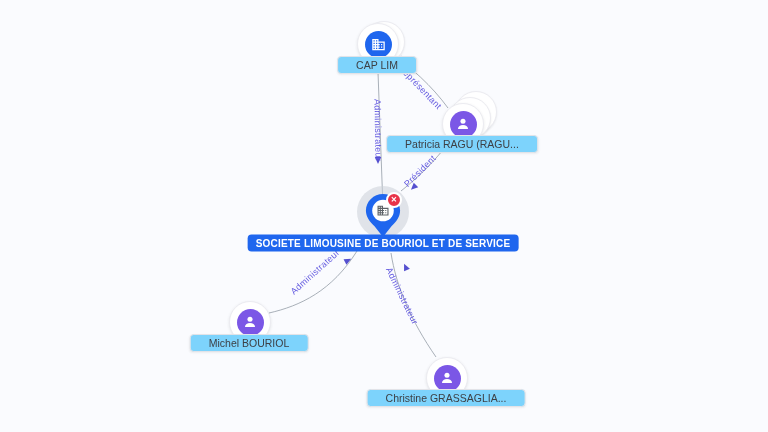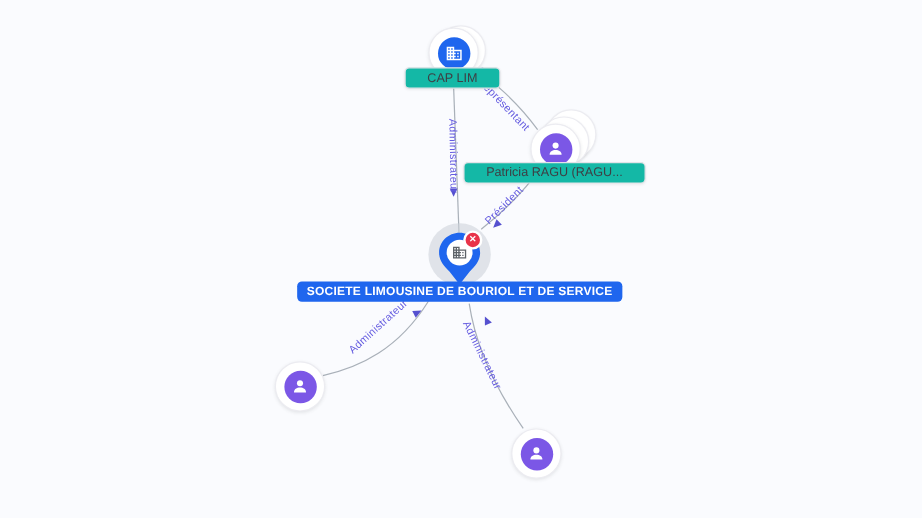--- a/index.html
+++ b/index.html
@@ -22,21 +22,21 @@
   .inner-circle.purple{background:#7b57e6;}
   .inner-circle svg{display:block;}
 
   .pin{position:absolute;z-index:5;}
   .badge{position:absolute;width:12px;height:12px;border-radius:50%;
         background:#e83349;border:2px solid #fff;color:#fff;
         display:flex;align-items:center;justify-content:center;
         font-size:7.5px;font-weight:bold;line-height:1;z-index:6;cursor:pointer;}
 
   .pill{position:absolute;transform:translate(-50%,-50%);white-space:nowrap;
-        background:#14b8a6;border:1px solid #e2e3e8;border-radius:4px;
+        background:#7dd3fc;border:1px solid #e2e3e8;border-radius:4px;
         padding:2px 18px;font-size:10.5px;color:#3d4045;
         box-shadow:0 1px 2px rgba(60,64,67,0.08);z-index:7;}
   .pill-primary{position:absolute;transform:translate(-50%,-50%);white-space:nowrap;
         background:#1f66ee;border-radius:4px;padding:3px 8px;
         font-size:10px;font-weight:600;letter-spacing:0.2px;color:#fff;z-index:7;}
 
   .edge-label{position:absolute;transform:translate(-50%,-50%) rotate(var(--r,0deg));
         white-space:nowrap;font-size:9px;color:#655ce0;z-index:2;letter-spacing:0.3px;}
 </style>
 </head>
@@ -103,23 +103,25 @@
   <div class="pill-primary" style="left:383px;top:243px;">SOCIETE LIMOUSINE DE BOURIOL ET DE SERVICE</div>
 
   <div class="node-circle" style="left:229px;top:301px;">
     <span class="inner-circle purple">
       <svg width="16" height="16" viewBox="0 0 24 24" fill="#fff">
           <circle cx="12" cy="8" r="3.8"></circle>
           <path d="M4.5 19.2c0-3.6 3.4-5.7 7.5-5.7s7.5 2.1 7.5 5.7v.3h-15z"></path>
         </svg>
     </span>
   </div>
+  <div class="pill" style="left:249px;top:343px;">Michel BOURIOL</div>
 
   <div class="node-circle" style="left:426px;top:357px;">
     <span class="inner-circle purple">
       <svg width="16" height="16" viewBox="0 0 24 24" fill="#fff">
           <circle cx="12" cy="8" r="3.8"></circle>
           <path d="M4.5 19.2c0-3.6 3.4-5.7 7.5-5.7s7.5 2.1 7.5 5.7v.3h-15z"></path>
         </svg>
     </span>
   </div>
+  <div class="pill" style="left:446px;top:398px;">Christine GRASSAGLIA...</div>
 
 </div>
 
 </body></html>

